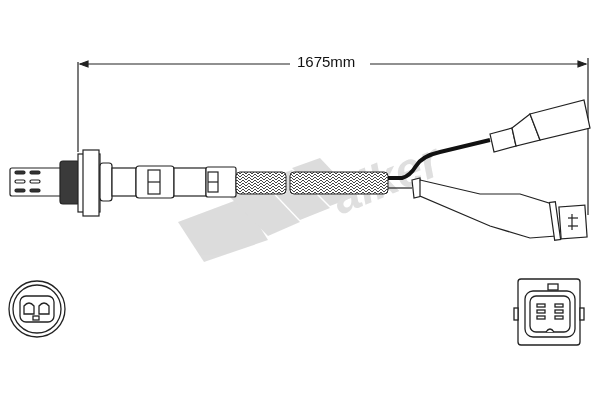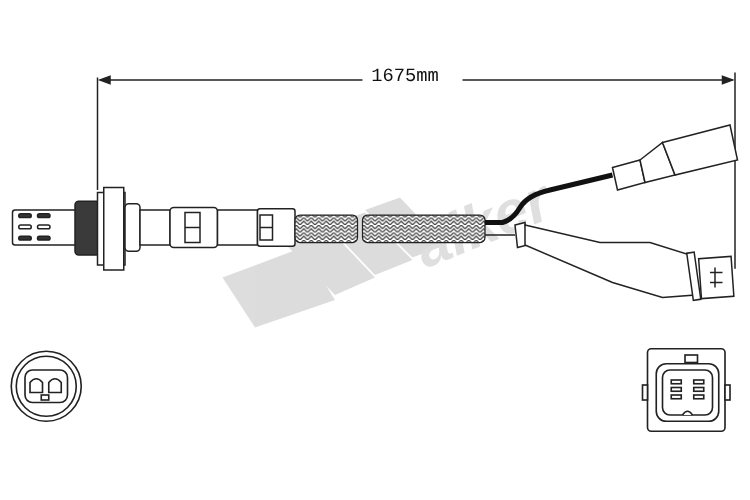--- a/index.html
+++ b/index.html
@@ -1,18 +1,18 @@
 <!DOCTYPE html>
 <html><head>
 <meta charset="utf-8">
 <style>
   html, body { margin:0; padding:0; background:#ffffff; }
   body { width:600px; height:400px; position:relative; overflow:hidden; font-family:"Liberation Sans", sans-serif; }
   #stage { position:absolute; left:0; top:0; width:600px; height:400px; }
-  .dim-label { position:absolute; left:295px; top:53px; font-size:15px; color:#111; background:#fff; padding:0 2px; line-height:18px;font-family:Liberation Mono, monospace; }
+  .dim-label { position:absolute; left:295px; top:53px; font-size:15px; color:#111; background:#fff; padding:0 2px; line-height:18px; }
   svg { position:absolute; left:0; top:0; }
 </style>
 </head>
 <body>
 
 <div id="stage">
   <svg width="600" height="400" viewBox="0 0 600 400">
     <defs>
       <pattern id="braid" width="6" height="6" patternUnits="userSpaceOnUse">
         <rect width="6" height="6" fill="#ffffff"></rect>

